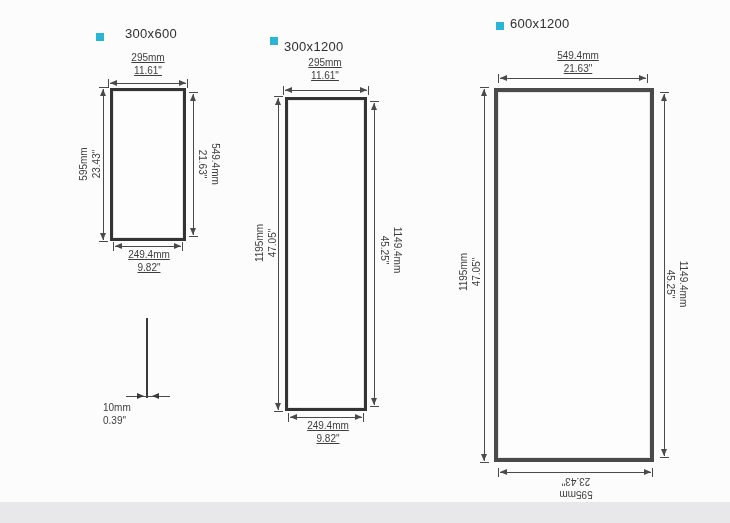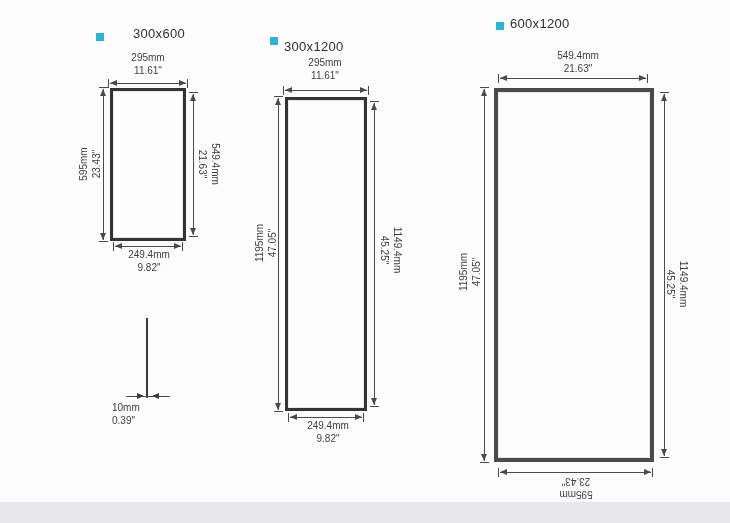--- a/index.html
+++ b/index.html
@@ -27,34 +27,34 @@
   .ah.inright{left:11px;top:-3px;border-right:0;border-left:7px solid #3a3a3a;}
   .ah.inleft{right:11px;top:-3px;border-left:0;border-right:7px solid #3a3a3a;}
   .tk{position:absolute;background:#4a4a4a;}
   .tk.hl{left:-2px;top:-4px;width:1px;height:9px;}
   .tk.hr{right:-2px;top:-4px;width:1px;height:9px;}
   .tk.vt{top:-2px;left:-4px;width:9px;height:1px;}
   .tk.vb{bottom:-2px;left:-4px;width:9px;height:1px;}
   
   .dlab{position:absolute;font-size:10px;line-height:1.25;color:#3e3e3e;text-align:center;white-space:nowrap;}
   .dlab span{display:block;}
-  .cx{transform:translateX(-50%);}
+  .cx{transform:translateX(-50%);text-decoration:underline;}
   .rl{transform:translate(-50%,-50%) rotate(-90deg);}
   .rr{transform:translate(-50%,-50%) rotate(90deg);}
   .r180{transform:translate(-50%,-50%) rotate(180deg);}
   .la{text-align:left;}
   .sline{position:absolute;background:#3a3a3a;}
 </style>
 </head>
 <body>
 
 <div class="canvas">
 
   <span class="bullet" style="left:96px;top:33px"></span>
-  <div class="title" style="left:133px;top:26px">300x600</div>
+  <div class="title" style="left:125px;top:26px">300x600</div>
 
   <div class="dlab cx" style="left:148px;top:52px">
     <span>295mm</span>
     <span>11.61"</span>
   </div>
   <div class="dl h" style="left:110px;top:83px;width:76px">
       <i class="ah left"></i>
       <i class="ah right"></i>
       <i class="tk hl"></i>
       <i class="tk hr"></i>
@@ -93,21 +93,21 @@
   <div class="dlab cx" style="left:149px;top:249px">
     <span>249.4mm</span>
     <span>9.82"</span>
   </div>
 
   <div class="sline" style="left:146px;top:318px;width:2px;height:80px"></div>
   <div class="dl h inw" style="left:126px;top:396px;width:44px">
       <i class="ah inright"></i>
       <i class="ah inleft"></i>
     </div>
-  <div class="dlab la" style="left:112px;top:402px">
+  <div class="dlab la" style="left:103px;top:402px">
     <span>10mm</span>
     <span>0.39"</span>
   </div>
 
   <span class="bullet" style="left:270px;top:37px"></span>
   <div class="title" style="left:284px;top:39px">300x1200</div>
 
   <div class="dlab cx" style="left:325px;top:57px">
     <span>295mm</span>
     <span>11.61"</span>

